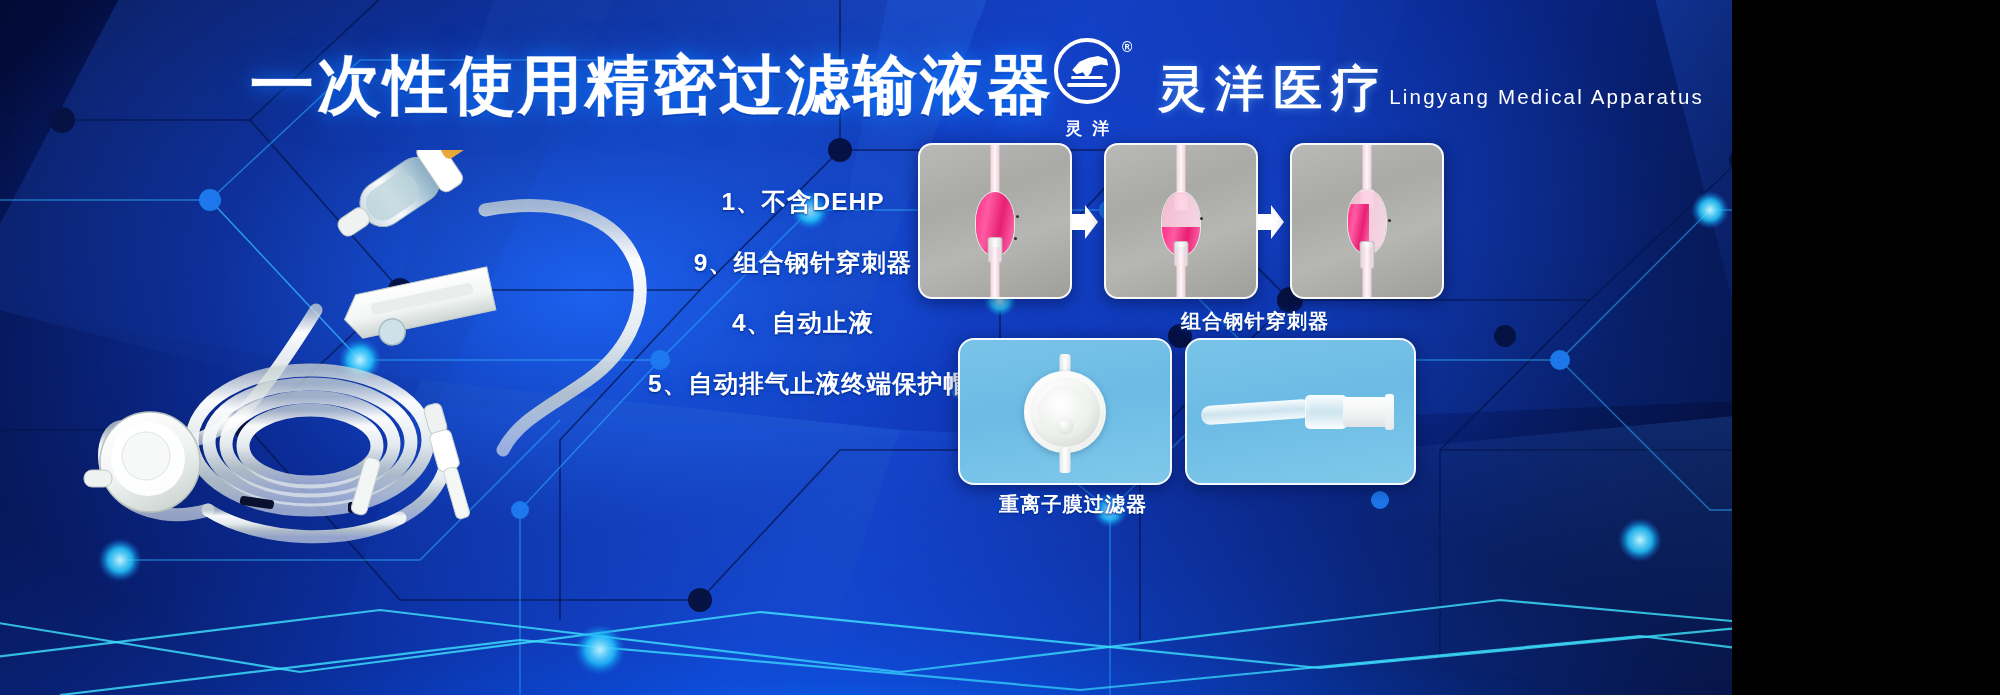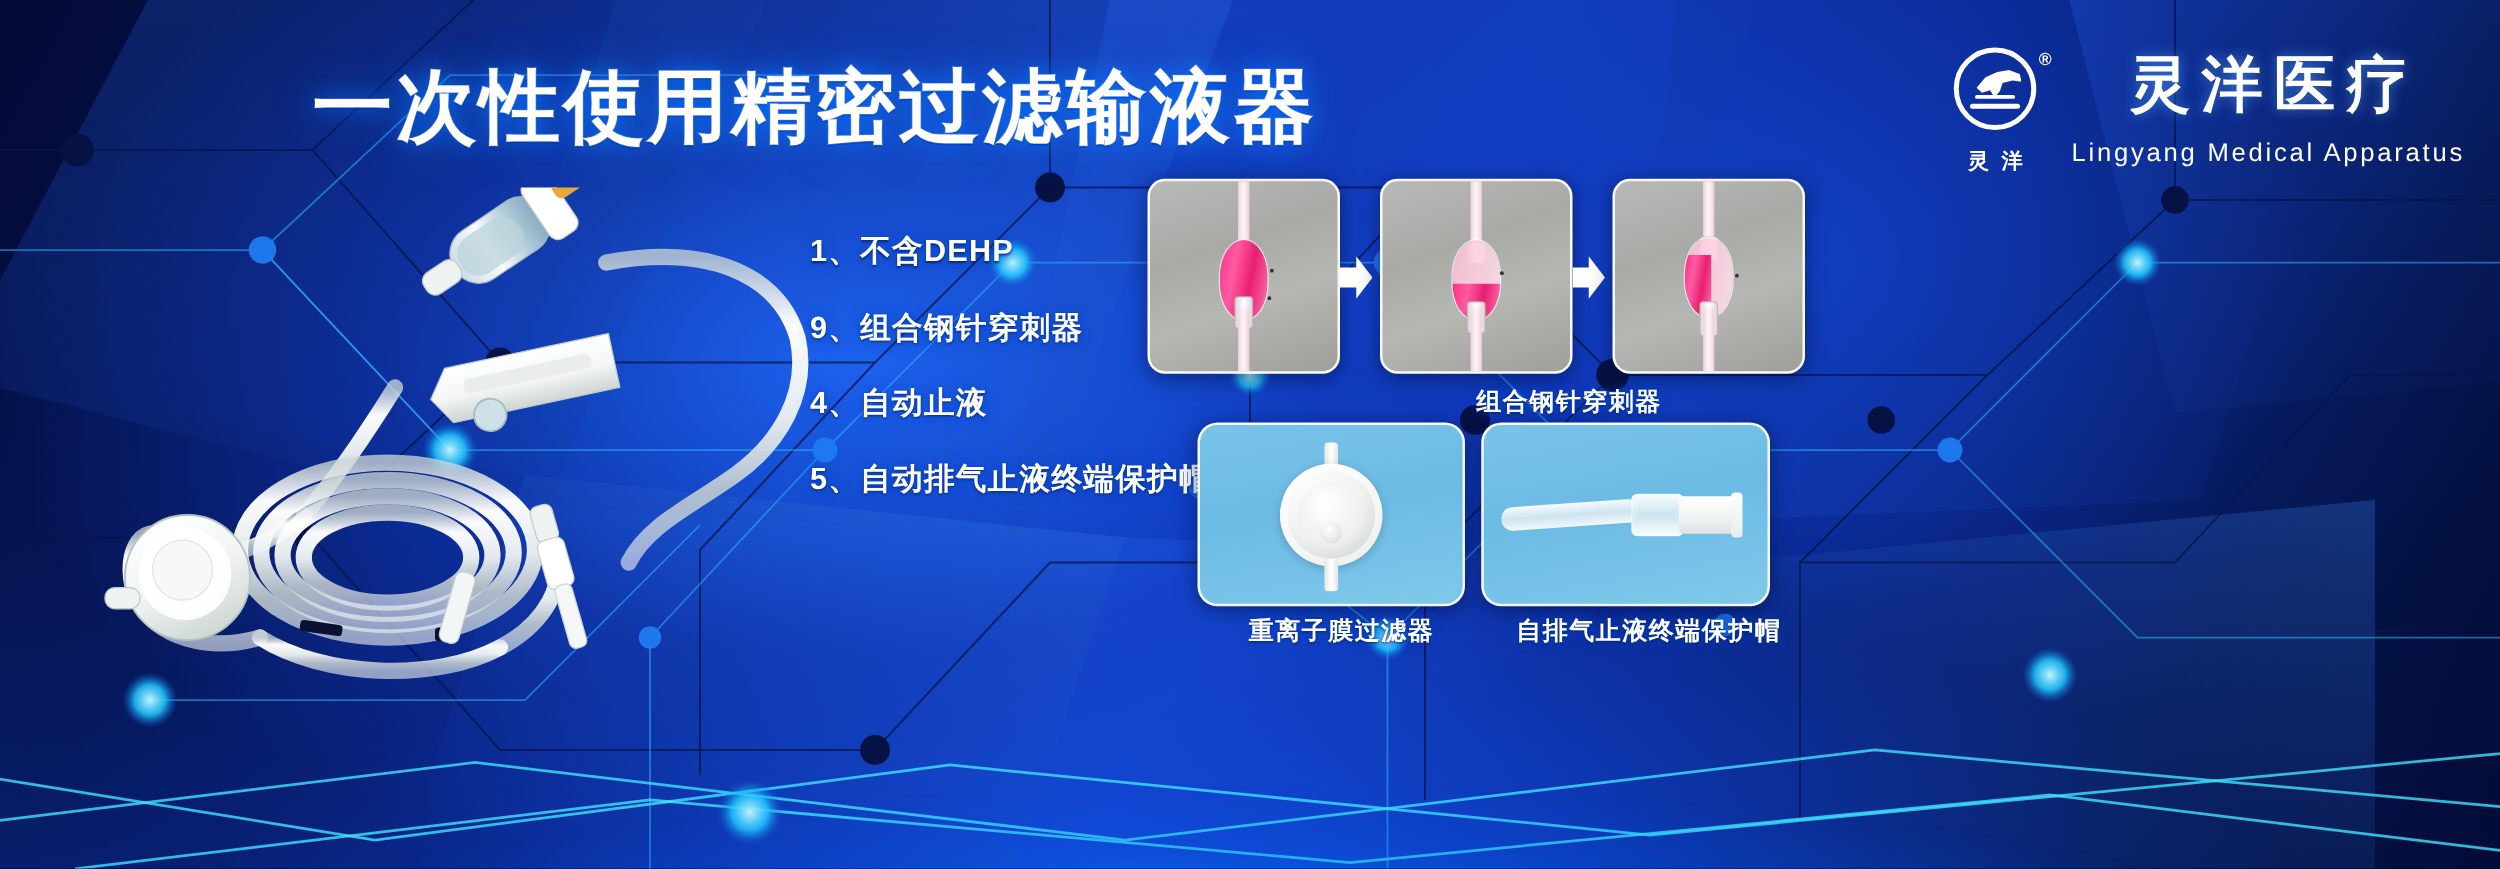--- a/index.html
+++ b/index.html
@@ -1,20 +1,20 @@
 <!DOCTYPE html>
 <html><head>
 <meta charset="utf-8">
 <style>
   * { margin:0; padding:0; box-sizing:border-box; }
   html,body { width:2000px; height:695px; overflow:hidden; background:#000; }
   body { font-family:"Liberation Sans","DejaVu Sans",sans-serif; }
 
   #banner {
-    position:relative; width:2000px; height:695px; overflow:hidden;
+    position:relative; width:1732px; height:695px; overflow:hidden;
     background:
       radial-gradient(ellipse 900px 560px at 34% 42%, rgba(30,105,255,0.95) 0%, rgba(16,62,200,0.55) 42%, rgba(6,22,92,0.0) 76%),
       radial-gradient(ellipse 760px 520px at 72% 30%, rgba(24,80,235,0.55) 0%, rgba(10,34,130,0.22) 55%, rgba(4,14,70,0) 80%),
       radial-gradient(ellipse 1400px 420px at 50% 104%, rgba(20,90,255,0.55) 0%, rgba(6,26,110,0.12) 60%, rgba(2,8,46,0) 85%),
       linear-gradient(118deg,#020a35 0%,#051352 16%,#0a2a9a 38%,#0e3cc8 52%,#0a2b9c 68%,#05164f 86%,#020a33 100%);
   }
 
   
   .bg-layer { position:absolute; inset:0; pointer-events:none; }
 
@@ -46,31 +46,32 @@
   .emblem .wave1 { bottom:13px; }
   .emblem .wave2 { bottom:21px; left:13px; right:13px; height:3px; }
   .emblem .bird {
     position:absolute; left:14px; top:12px; width:36px; height:26px;
     background:#fff;
     clip-path:polygon(0% 62%, 20% 30%, 46% 14%, 72% 8%, 96% 20%, 100% 44%, 80% 40%, 58% 48%, 52% 72%, 40% 92%, 30% 70%, 12% 78%);
   }
   .reg { position:absolute; right:-2px; top:2px; color:#fff; font-size:14px; line-height:1; font-weight:bold; }
   .emblem-cn { margin-top:13px; color:#fff; font-size:17px; font-weight:bold; letter-spacing:10px; text-indent:10px; white-space:nowrap; }
 
-  .brandtext { display:flex; flex-direction:column; align-items:center; }
+  .brandtext { display:flex; flex-direction:row; align-items:center; }
   #brand-cn { color:#fff; font-size:49px; font-weight:bold; letter-spacing:9px; text-indent:9px; line-height:1.06; white-space:nowrap;
                text-shadow:0 0 10px rgba(90,170,255,.6); }
   #brand-en { color:#fff; font-size:20.5px; letter-spacing:2.2px; margin-top:16px; white-space:nowrap; }
 
   
   #features { position:absolute; left:648px; top:172px; width:310px; }
   .feature {
     color:#fff; font-size:24.5px; font-weight:bold; letter-spacing:1px;
     height:60.5px; line-height:60.5px; white-space:nowrap;
     text-shadow:0 0 10px rgba(0,70,200,.9), 0 1px 2px rgba(0,20,80,.8);
+    text-align:center;
   }
 
   
   #product { position:absolute; left:48px; top:150px; width:610px; height:400px; }
 
   
   .shot {
     position:absolute; border-radius:14px; overflow:hidden;
     border:2px solid rgba(255,255,255,.92);
     box-shadow:0 3px 16px rgba(0,12,60,.55);
@@ -415,15 +416,14 @@
   </div>
 
   <div class="shot-lt" id="shot5">
     <div class="cap-tube"></div>
     <div class="cap-hub"></div>
     <div class="cap-white"></div>
     <div class="cap-ring"></div>
   </div>
 
   <div class="caption" id="cap-left">重离子膜过滤器</div>
-  <div class="caption" id="cap-right">自排气止液终端保护帽</div>
 
 </div>
 
 </body></html>

